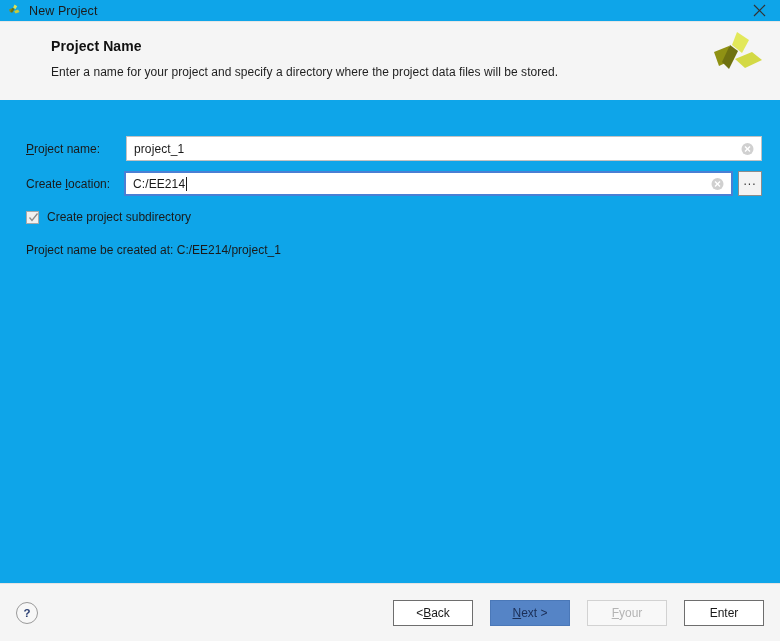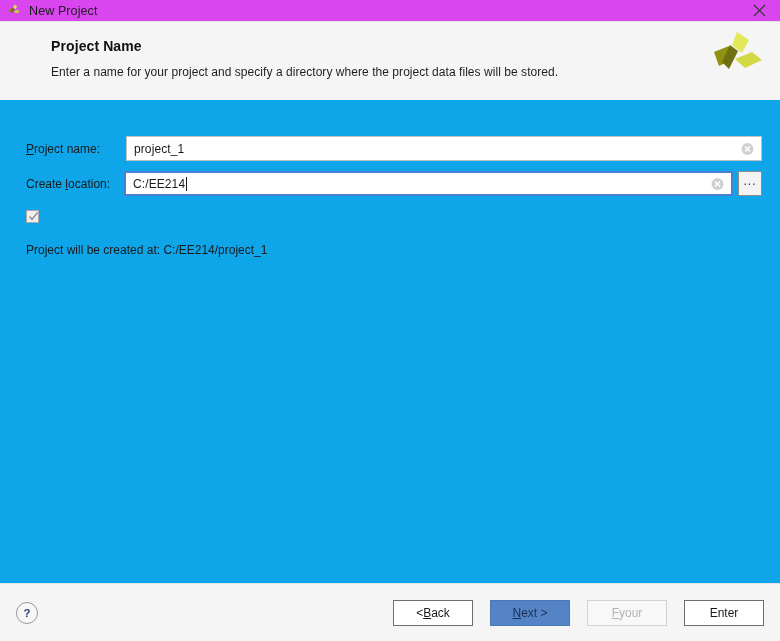--- a/index.html
+++ b/index.html
@@ -26,21 +26,21 @@
     box-sizing: border-box;
     display: flex;
     flex-direction: column;
   }
 
   
   .titlebar {
     position: relative;
     height: 22px;
     min-height: 22px;
-    background: #d946ef;
+    background: #0ea5e9;
     border-bottom: 1px solid #e6e6e6;
     display: flex;
     align-items: center;
     padding: 0 0 0 7px;
     box-sizing: border-box;
   }
   .titlebar-logo {
     width: 16px;
     height: 16px;
     flex: 0 0 16px;
@@ -350,23 +350,24 @@
       </div>
       <div class="browse-btn">...</div>
     </div>
 
     <div class="checkbox-row">
       <span class="checkbox-box">
         <svg width="11" height="11" viewBox="0 0 11 11">
           <polyline points="1.5,5.5 4,8.5 9.5,1.5" fill="none" stroke="#8a8a8a" stroke-width="1.3"></polyline>
         </svg>
       </span>
-    </div>
-
-    <div class="info-line">Project will be created at: C:/EE214/project_1</div>
+      <span class="checkbox-label">Create project subdirectory</span>
+    </div>
+
+    <div class="info-line">Project name be created at: C:/EE214/project_1</div>
 
   </div>
 
   <div class="footer">
     <div class="help-btn">
       <span>?</span>
     </div>
     <div class="footer-spacer"></div>
     <button class="btn">
         <span>&lt; </span>

